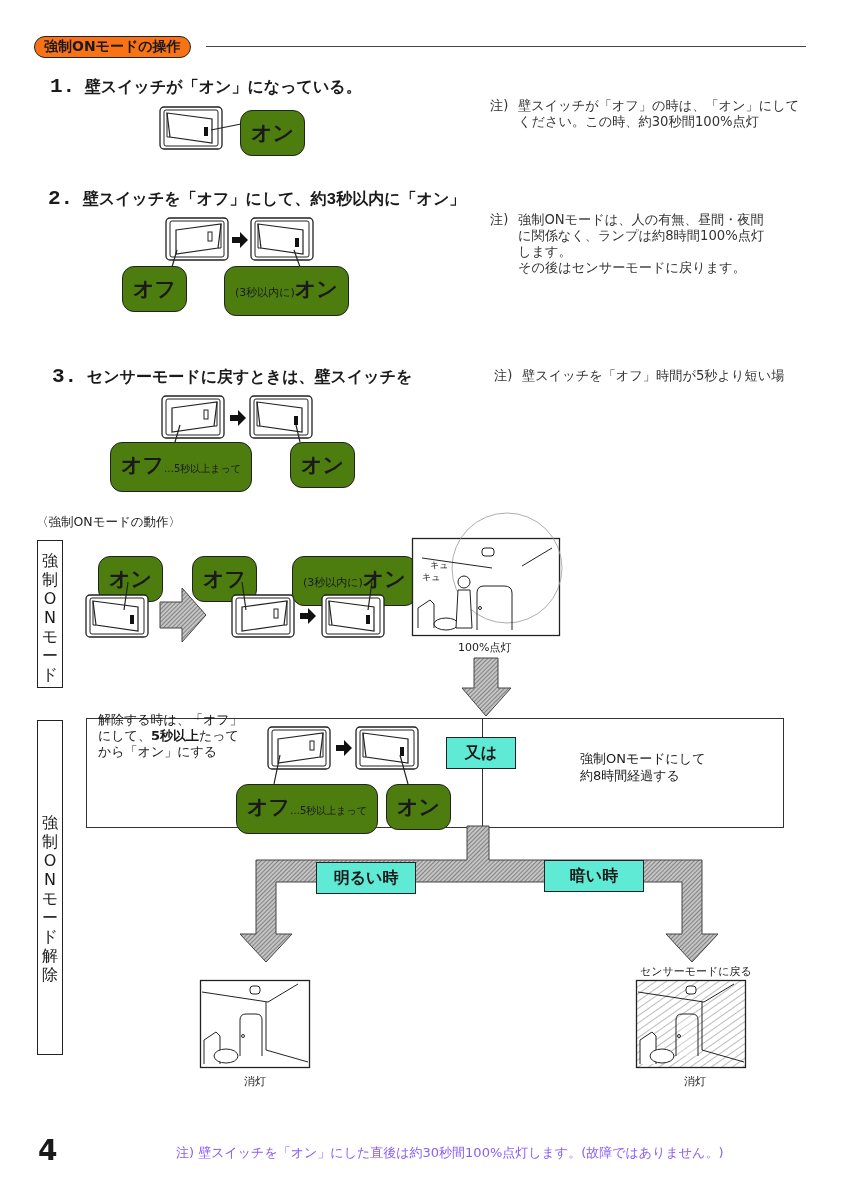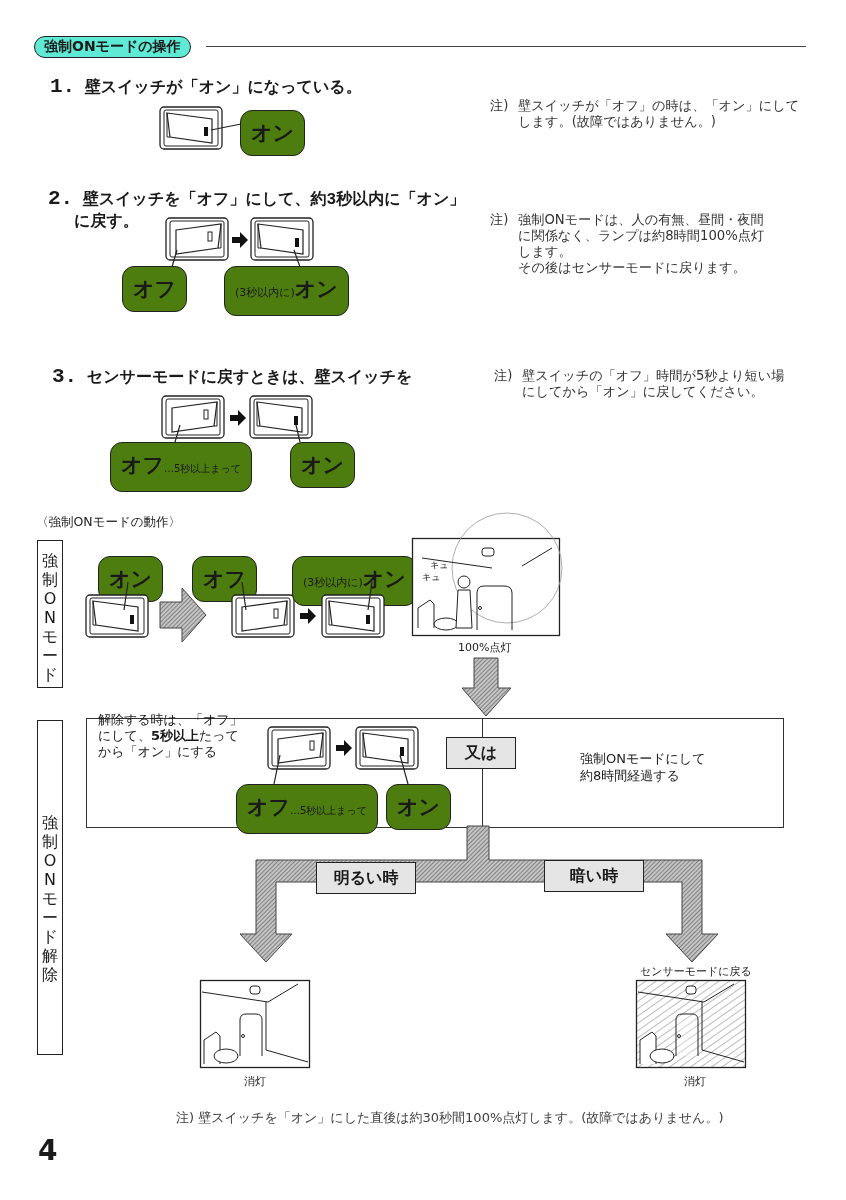--- a/index.html
+++ b/index.html
@@ -1,30 +1,30 @@
 <!DOCTYPE html>
 <html><head>
 <meta charset="utf-8">
 <style>
   html,body{margin:0;padding:0;background:#fff;}
   body{width:846px;height:1200px;position:relative;overflow:hidden;color:#1a1a1a;font-family:"DejaVu Sans",sans-serif;}
   .abs{position:absolute;}
-  .title-pill{left:34px;top:36px;border:1.5px solid #222;border-radius:14px;padding:1px 9px;font-size:14px;font-weight:bold;background:#5eead4;}
+  .title-pill{left:34px;top:36px;border:1.5px solid #222;border-radius:14px;padding:1px 9px;font-size:14px;font-weight:bold;background:#f97316;}
   .title-rule{left:206px;top:46px;width:600px;height:0;border-top:1.5px solid #444;}
   .step{font-size:16px;font-weight:bold;line-height:22px;font-family:Liberation Mono, monospace;}
   .step .num{font-size:21px;font-weight:900;}
   .note{font-size:13.2px;line-height:16px;color:#333;}
   .note .lbl{display:inline-block;width:28px;}
   .note .body{display:inline-block;vertical-align:top;}
   .callout{border:1.5px solid #222;border-radius:12px;background:#4d7c0f;font-weight:900;font-size:21px;padding:10px 10px;line-height:24px;white-space:nowrap;}
   .callout .small{font-size:10px;font-weight:normal;}
   .callout .pre{font-size:11px;font-weight:normal;}
   .sidebox{border:1.5px solid #222;background:#fff;font-size:16px;text-align:center;line-height:19px;}
   .cap{font-size:11px;}
-  .label-box{border:1.5px solid #222;background:#e5e5e5;font-weight:bold;font-size:16px;text-align:center;}
+  .label-box{border:1.5px solid #222;background:#5eead4;font-weight:bold;font-size:16px;text-align:center;}
   svg{overflow:visible;}
 </style>
 </head>
 <body>
 
 <svg width="0" height="0" style="position:absolute">
   <defs>
     <pattern id="hatchp" patternUnits="userSpaceOnUse" width="3" height="3" patternTransform="rotate(45)">
       <rect width="3" height="3" fill="#c4c4c4"></rect>
       <line x1="0" y1="0" x2="0" y2="3" stroke="#555" stroke-width="1.2"></line>
@@ -65,28 +65,27 @@
     <use href="#sw-on"></use>
   </svg>
 <svg class="abs" style="left:205px;top:120px;" width="40" height="20">
     <line x1="6" y1="10" x2="36" y2="4" stroke="#222" stroke-width="1.2"></line>
   </svg>
 <div class="abs callout" style="left:240px;top:110px;"><span>オン</span></div>
 
 <div class="abs note" style="left:490px;top:98px;">
   <span class="lbl">注)</span><span class="body">
     <div>壁スイッチが「オフ」の時は、「オン」にして</div>
-    <div>します。(故障ではありません。)</div>
+    <div>ください。この時、約30秒間100%点灯</div>
   </span>
 </div>
 
 <div class="abs step" style="left:48px;top:188px;">
   <span class="num">2.</span>
   <span>壁スイッチを「オフ」にして、約3秒以内に「オン」</span>
-  <div style="padding-left:26px">に戻す。</div>
 </div>
 <svg class="abs" style="left:166px;top:218px;" width="70" height="46">
     <use href="#sw-off"></use>
   </svg>
 <svg class="abs" style="left:232px;top:232px;" width="20" height="20">
     <use href="#arrow-right-black"></use>
   </svg>
 <svg class="abs" style="left:251px;top:218px;" width="70" height="46">
     <use href="#sw-on"></use>
   </svg>
@@ -121,22 +120,21 @@
   </svg>
 <svg class="abs" style="left:160px;top:420px;" width="160" height="30">
   <line x1="20" y1="5" x2="15" y2="22" stroke="#222" stroke-width="1.2"></line>
   <line x1="136" y1="5" x2="140" y2="22" stroke="#222" stroke-width="1.2"></line>
 </svg>
 <div class="abs callout" style="left:110px;top:442px;"><span>オフ</span><span class="small">…5秒以上まって</span></div>
 <div class="abs callout" style="left:290px;top:442px;"><span>オン</span></div>
 
 <div class="abs note" style="left:494px;top:368px;">
   <span class="lbl">注)</span><span class="body">
-    <div>壁スイッチの「オフ」時間が5秒より短い場</div>
-    <div>にしてから「オン」に戻してください。</div>
+    <div>壁スイッチを「オフ」時間が5秒より短い場</div>
   </span>
 </div>
 
 <div class="abs" style="left:36px;top:514px;font-size:12.5px;">〈強制ONモードの動作〉</div>
 
 <div class="abs sidebox" style="left:37px;top:540px;width:26px;height:148px;padding-top:10px;box-sizing:border-box;" id="modeLabel">
     <div>強</div>
     <div>制</div>
     <div>O</div>
     <div>N</div>
@@ -269,15 +267,15 @@
   <line x1="66" y1="22" x2="66" y2="70" stroke="#222"></line>
   <line x1="66" y1="70" x2="108" y2="82" stroke="#222"></line>
   <rect x="50" y="6" width="10" height="8" rx="3" fill="#fff" stroke="#222"></rect>
   <path d="M40 76 L40 40 Q40 34 46 34 L56 34 Q62 34 62 40 L62 76" fill="#fff" fill-opacity="0.3" stroke="#222"></path>
   <circle cx="43" cy="56" r="1.5" fill="none" stroke="#222"></circle>
   <path d="M4 84 L4 60 L16 52 L20 56 L20 84" fill="#fff" stroke="#222"></path>
   <ellipse cx="26" cy="76" rx="12" ry="7" fill="#fff" stroke="#222"></ellipse>
 </svg>
 <div class="abs cap" style="left:684px;top:1074px;">消灯</div>
 
-<div class="abs" style="left:176px;top:1109px;font-size:13px;color:#404040;">注) 壁スイッチを「オン」にした直後は約30秒間100%点灯します。(故障ではありません。)</div>
+<div class="abs" style="left:176px;top:1144px;font-size:13px;color:#8b5cf6;">注) 壁スイッチを「オン」にした直後は約30秒間100%点灯します。(故障ではありません。)</div>
 
 <div class="abs" style="left:38px;top:1134px;font-size:28px;font-weight:bold;">4</div>
 
 </body></html>

